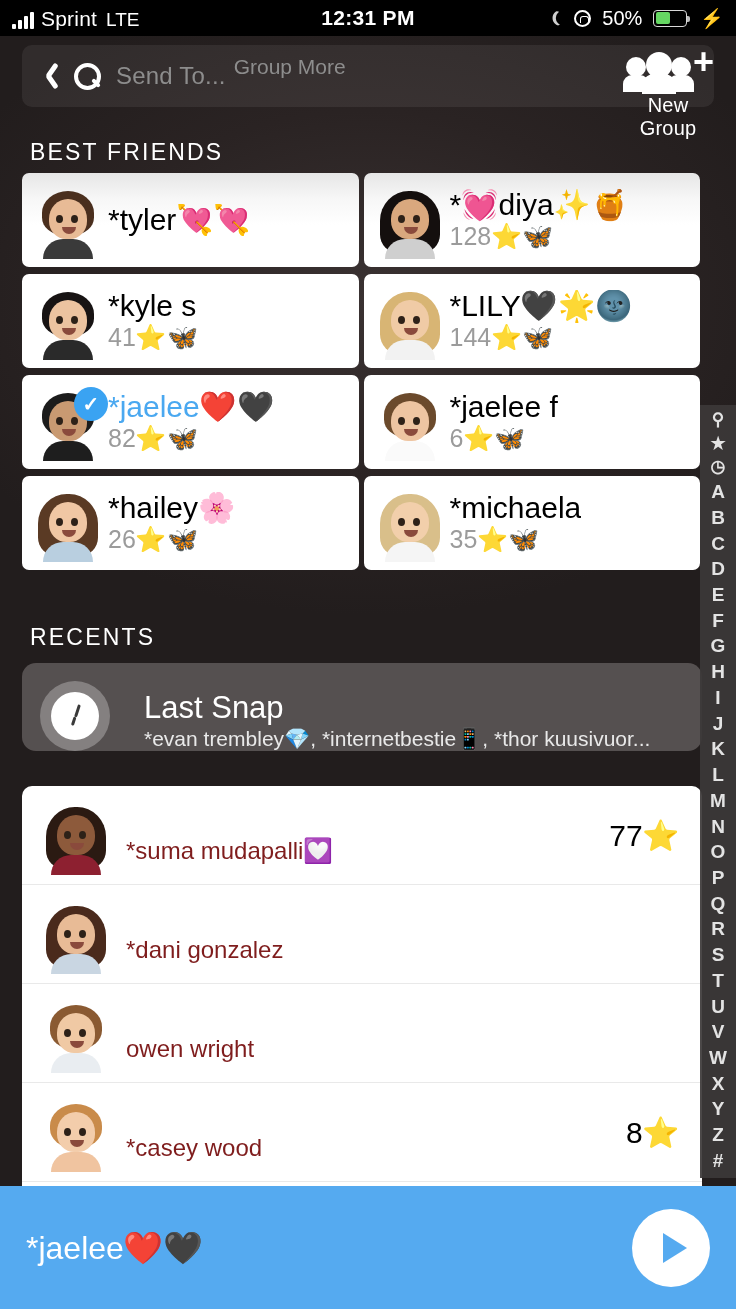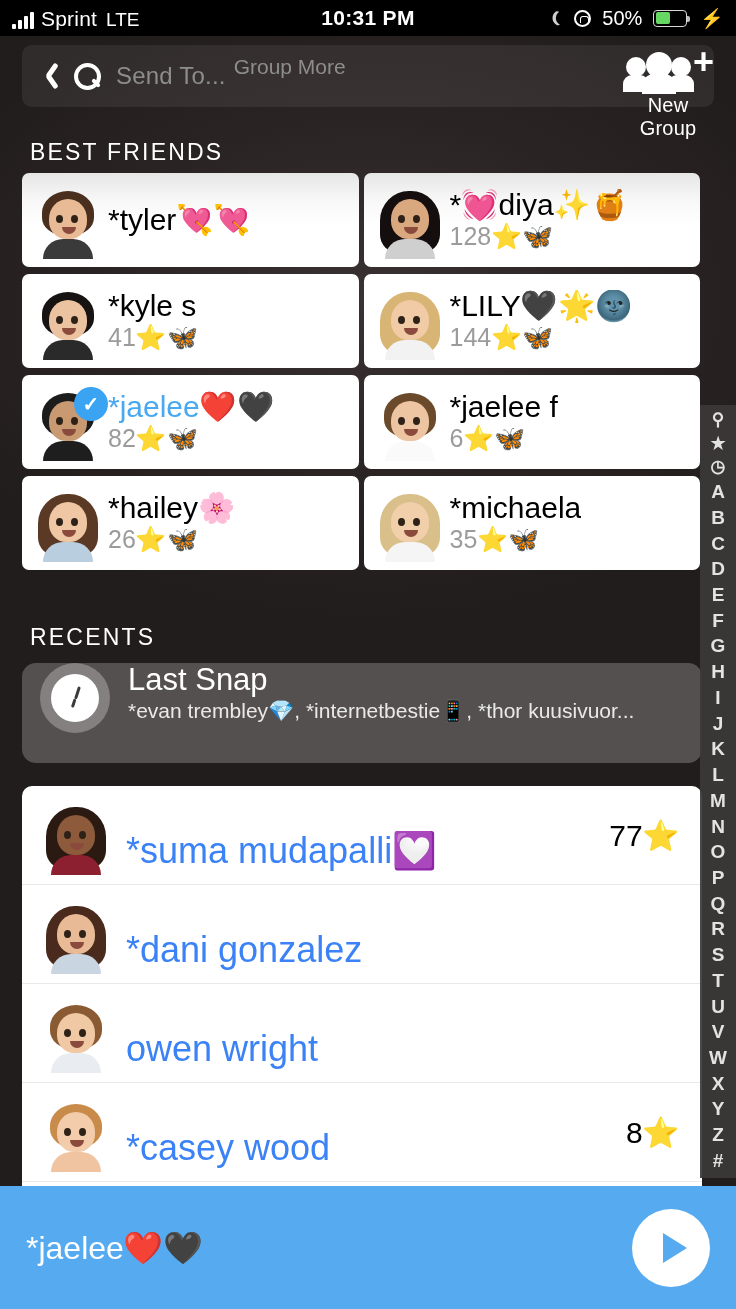--- a/index.html
+++ b/index.html
@@ -176,24 +176,24 @@
     position:absolute; left:25px; top:44px; width:14px; height:7px;
     border-radius:0 0 9px 9px; background:#8a4a3c;
   }
   .bm .body {
     position:absolute; left:6px; bottom:0; width:50px; height:20px;
     border-radius:22px 22px 0 0;
   }
 
   
   .lastsnap {
-    position:absolute; left:22px; right:34px; top:663px; height:100px;
+    position:absolute; left:22px; right:34px; top:663px; height:88px;
     background:rgba(190,186,186,.33);
     border-radius:14px;
-    display:flex; align-items:flex-start; padding:0 18px; gap:18px;
+    display:flex; align-items:flex-end; padding:0 18px; gap:34px;
     cursor:pointer;
   }
   .clock-wrap {
     width:70px; height:70px; border-radius:50%;
     background:rgba(255,255,255,.28);
     display:flex; align-items:center; justify-content:center; flex:none;
   }
   .clock {
     width:48px; height:48px; border-radius:50%; background:#fff; position:relative;
   }
@@ -212,21 +212,21 @@
     position:absolute; left:22px; right:34px; top:786px; bottom:123px;
     background:#fff; border-radius:10px 10px 0 0; overflow:hidden;
   }
   .fl-row {
     height:99px; display:flex; align-items:center;
     padding:0 22px 0 18px; border-bottom:1px solid #e9e9e9;
     cursor:pointer;
   }
   .fl-av { width:72px; height:80px; flex:none; display:flex; align-items:flex-end; justify-content:center; }
   .fl-name {
-    font-size:36px; color:#3b82f6; margin-left:14px; white-space:nowrap;
+    font-size:24px; color:#7f1d1d; margin-left:14px; white-space:nowrap;
     overflow:hidden;
     margin-top:32px;
   }
   .fl-score {
     margin-left:auto; font-size:30px; color:#000; white-space:nowrap;
   }
 
   
   .alpha {
     position:absolute; right:0; top:405px; bottom:131px; width:36px;
@@ -261,21 +261,21 @@
     <div class="sb-left">
       <div class="bars">
           <i></i>
           <i></i>
           <i></i>
           <i></i>
         </div>
       <div class="carrier">Sprint</div>
       <div class="lte">LTE</div>
     </div>
-    <div class="sb-time">10:31 PM</div>
+    <div class="sb-time">12:31 PM</div>
     <div class="sb-right">
       <div class="moon"></div>
       <div class="rotlock"></div>
       <div class="battpct">50%</div>
       <div class="batt">
           <span style="width:50%"></span>
         </div>
       <div class="bolt">⚡</div>
     </div>
   </div>

